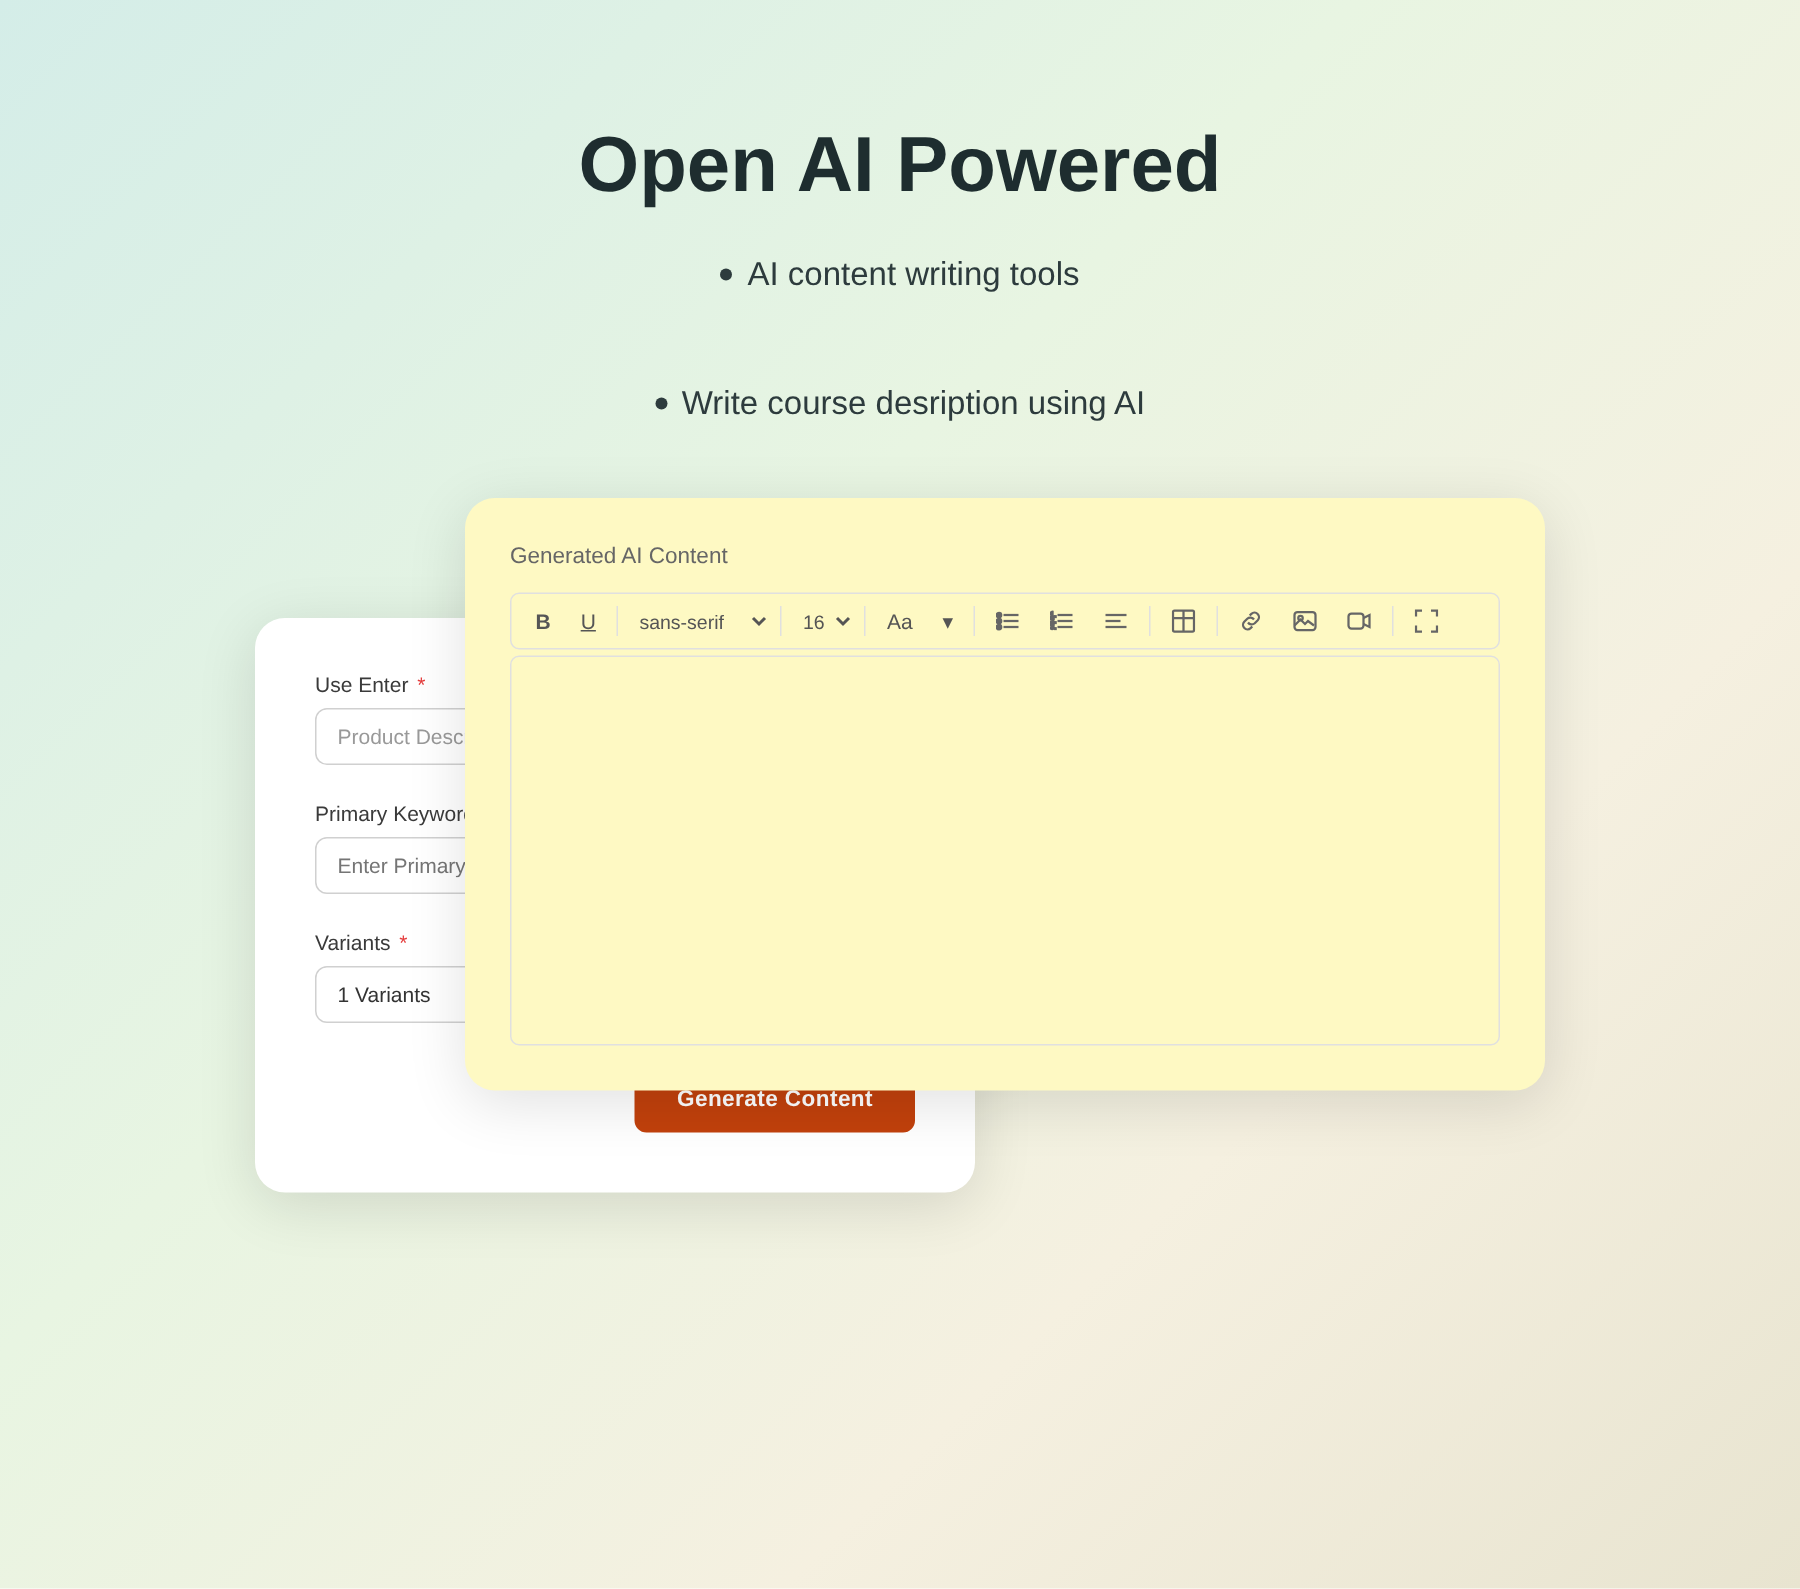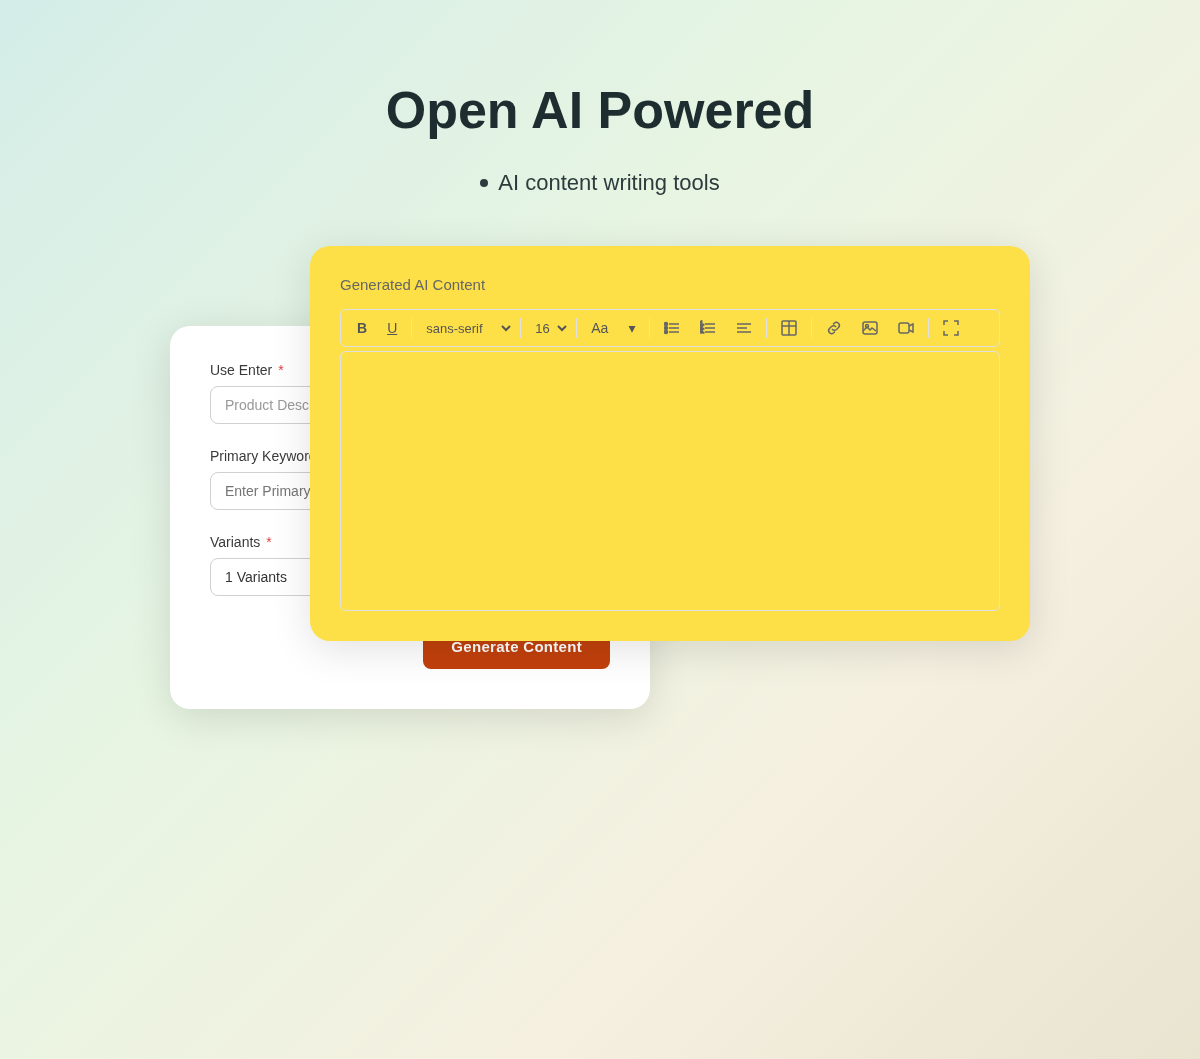--- a/index.html
+++ b/index.html
@@ -74,21 +74,21 @@
       box-shadow: 0 8px 40px rgba(0,0,0,0.12);
       z-index: 1;
     }
 
     
     .ai-card {
       position: absolute;
       right: 0;
       top: 0;
       width: 720px;
-      background: #fde047;
+      background: #fef9c3;
       border-radius: 20px;
       padding: 30px 30px 30px 30px;
       box-shadow: 0 8px 40px rgba(0,0,0,0.12);
       z-index: 2;
     }
 
     .card-label {
       font-size: 15px;
       color: #666;
       margin-bottom: 16px;
@@ -223,20 +223,24 @@
 <body>
 
 <h1 class="hero-title">Open AI Powered</h1>
 
 <div class="feature-list">
   <div class="feature-row">
     <div class="feature-item">
       <span class="bullet"></span>
       <span>AI content writing tools</span>
     </div>
+    <div class="feature-item">
+      <span class="bullet"></span>
+      <span>Write course desription using AI</span>
+    </div>
   </div>
 </div>
 
 <div class="cards-container">
 
   <div class="form-card">
     <div class="form-field">
       <div class="field-label">
         <span>Use Enter</span><span class="required-star"> *</span>
       </div>

